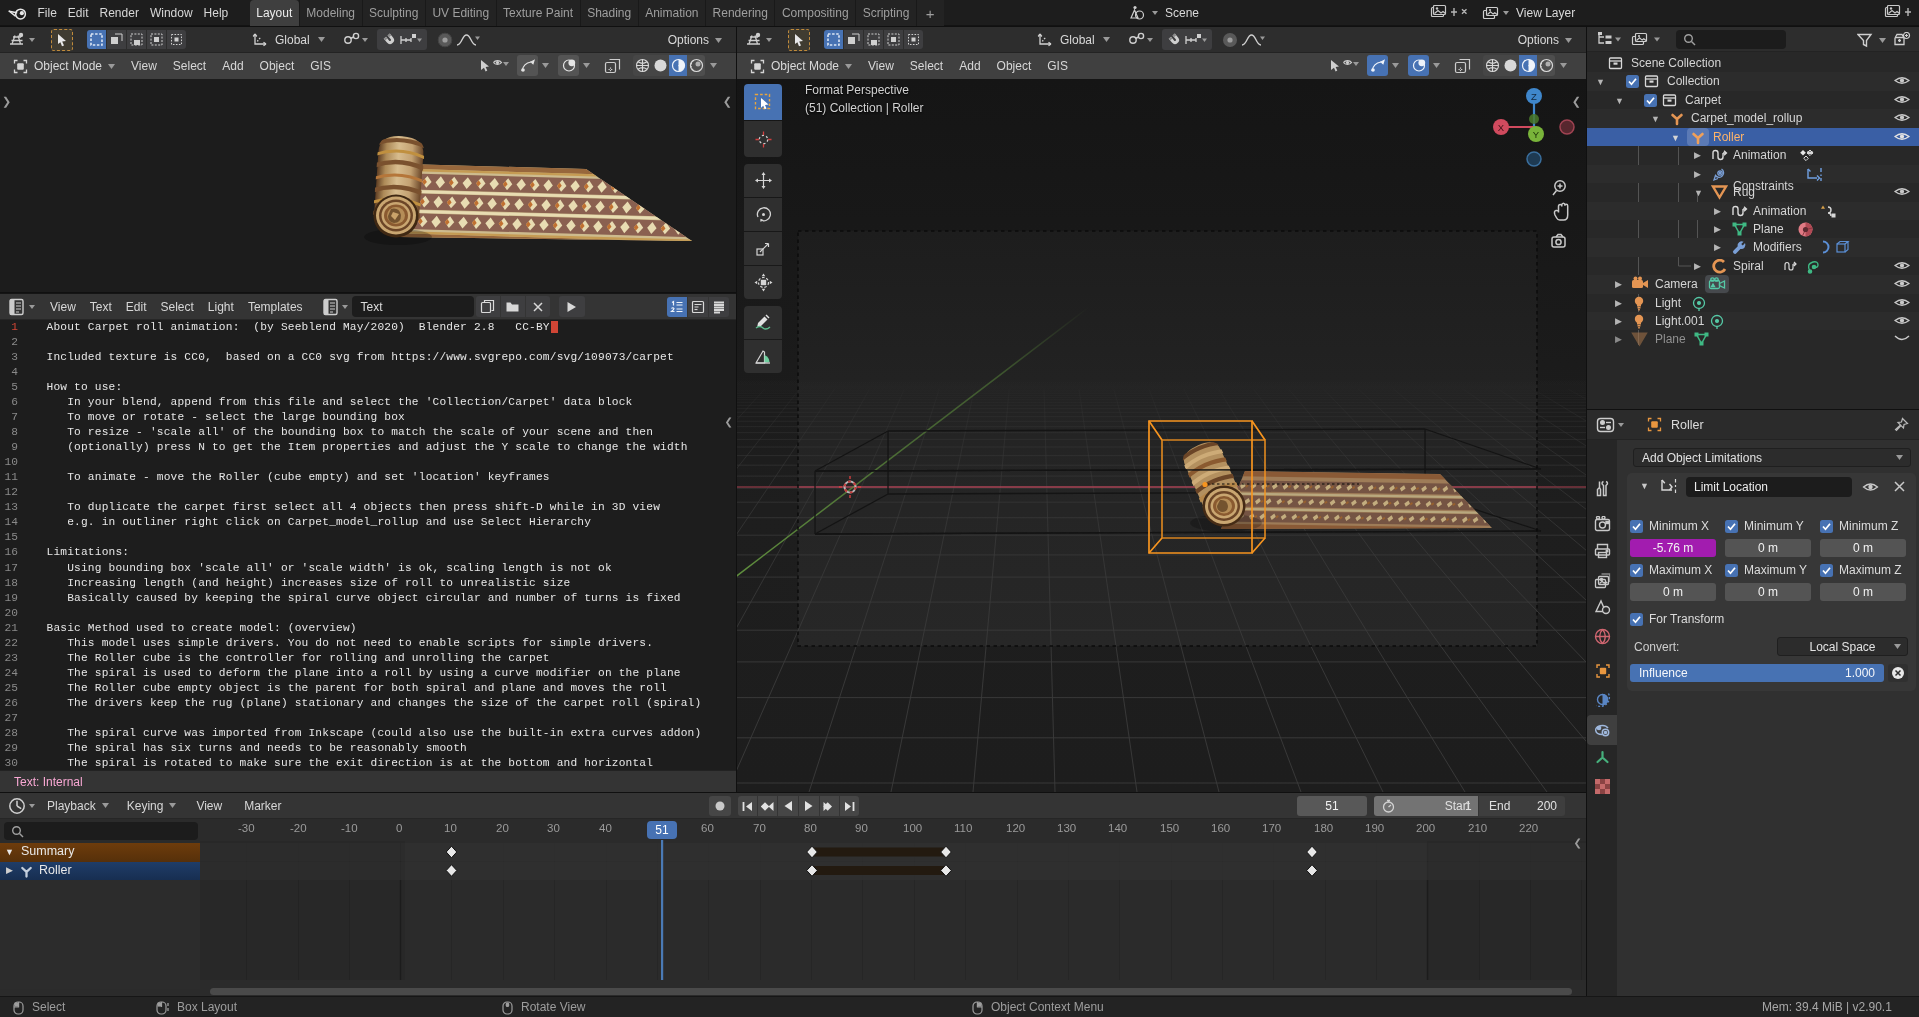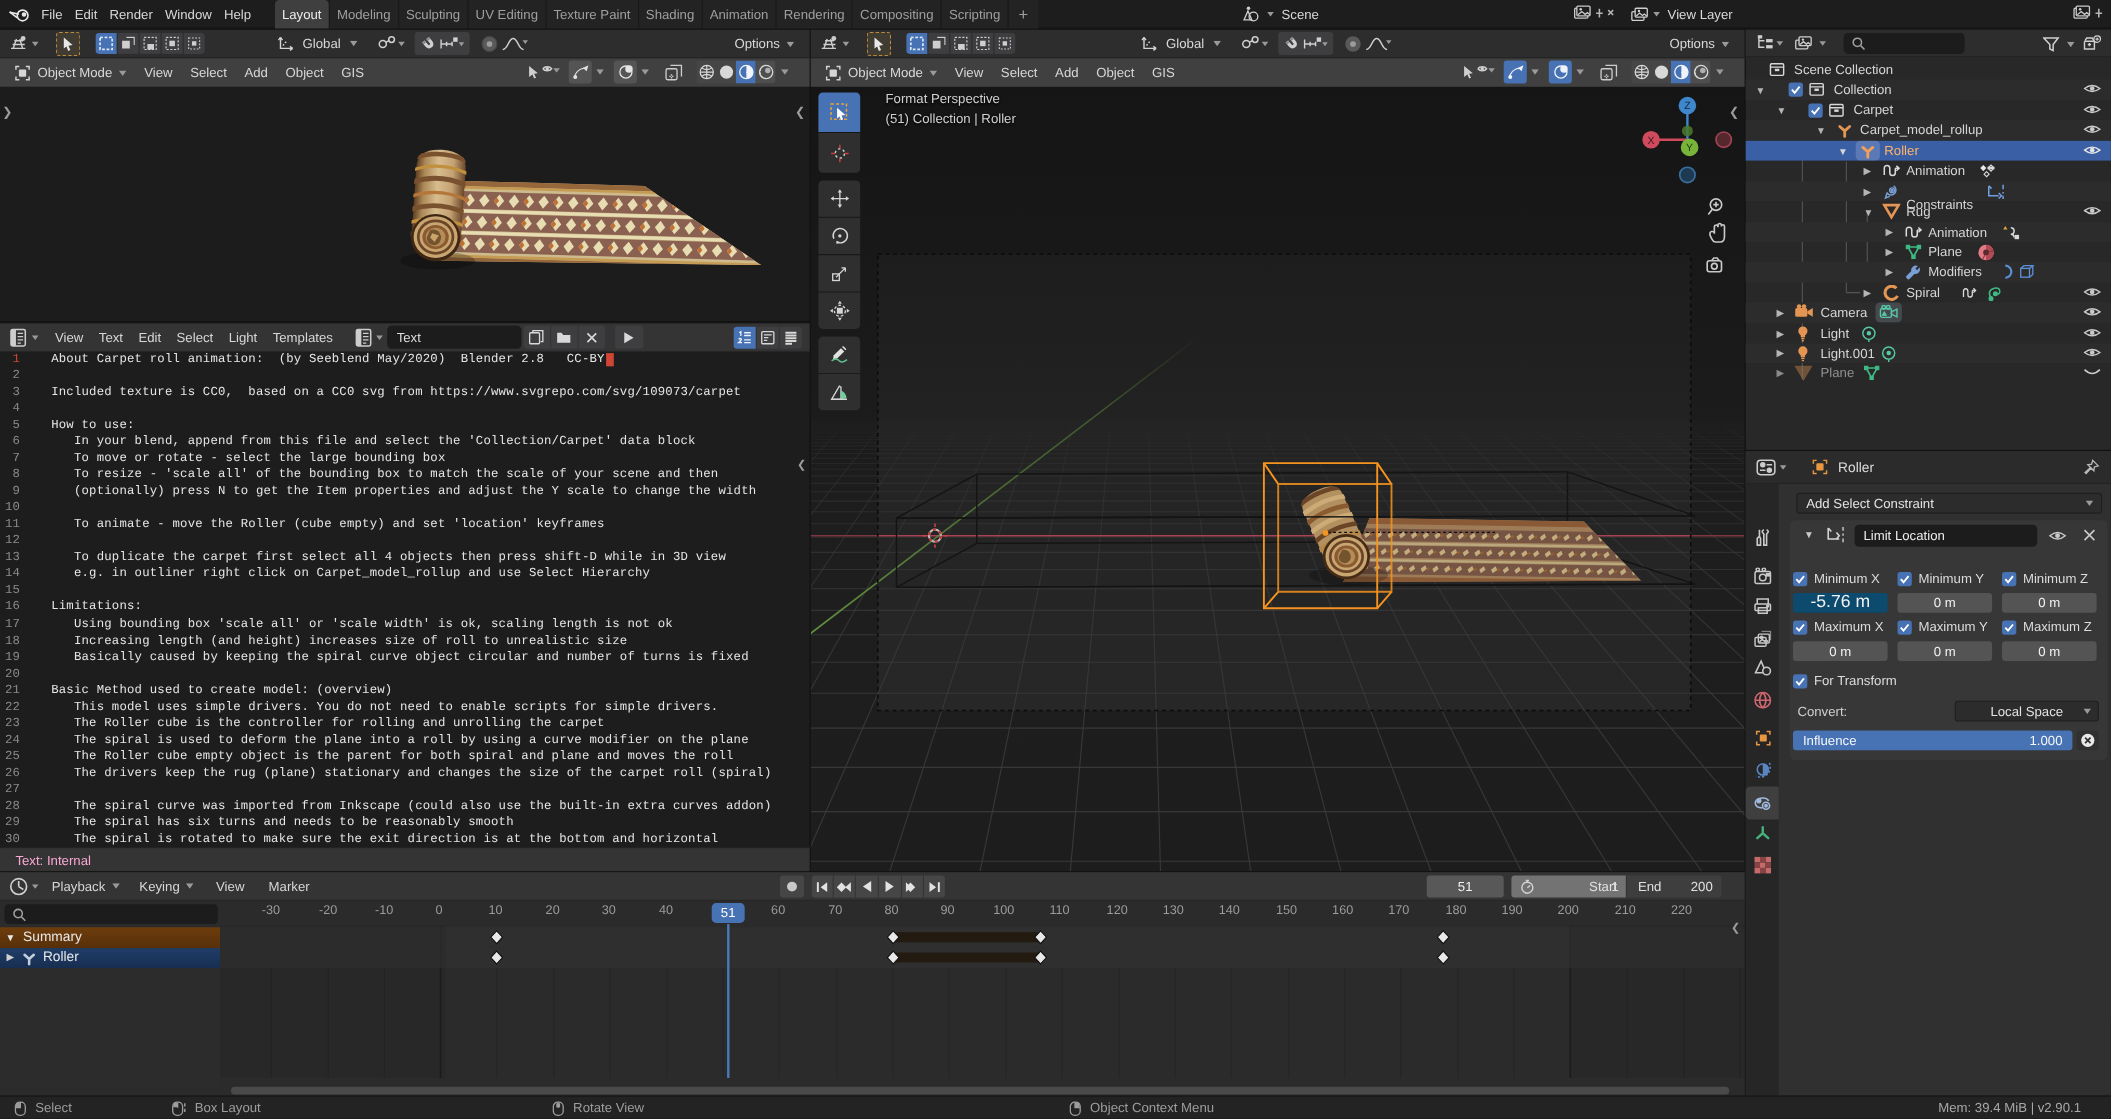--- a/index.html
+++ b/index.html
@@ -1741,21 +1741,21 @@
             <rect x="11" y="11" width="5" height="5" fill="#c46a6a"></rect>
             <rect x="6" y="1" width="5" height="5" fill="#8a4343"></rect>
             <rect x="1" y="6" width="5" height="5" fill="#8a4343"></rect>
             <rect x="11" y="6" width="5" height="5" fill="#8a4343"></rect>
             <rect x="6" y="11" width="5" height="5" fill="#8a4343"></rect>
           </g>
         </svg>
  </div>
 
  <div class="abs" style="left:46px;top:38px;width:278px;height:19px;background:#2c2c2c;border:1px solid #1f1f1f;border-radius:3px;display:flex;align-items:center">
-  <div style="padding-left:8px;font-size:12px;color:#e2e2e2">Add Select Constraint</div>
+  <div style="padding-left:8px;font-size:12px;color:#e2e2e2">Add Object Limitations</div>
   <svg class="chev" viewBox="0 0 7 5" style="position:absolute;right:7px">
           <path d="M0 0l3.5 5L7 0z" fill="#9a9a9a"></path>
         </svg>
  </div>
  <div class="abs" style="left:40px;top:63px;width:289px;height:218px;background:#373737;border-radius:5px">
   <span class="abs" style="left:13px;top:8px;color:#c9c9c9;font-size:9px">▼</span>
   <svg class="abs" style="left:33px;top:5px" width="18" height="16" viewBox="0 0 18 16">
           <g fill="none" stroke="#d8d8d8" stroke-width="1.4">
             <path d="M2 2 v10 h10"></path>
             <path d="M9.5 9 l2.5 3 -2.5 3" transform="translate(0,-3)"></path>
@@ -1788,21 +1788,21 @@
               <path d="M3 6.5l2.5 2.8 4.5-5.6" stroke="#fff" stroke-width="1.7" fill="none"></path>
             </svg>
           </div>
           <div class="abs" style="left:114px;top:-1px;font-size:12px">Minimum Y</div>
    <div class="abs" style="left:190px;top:0px;width:13px;height:13px;background:#4772b3;border-radius:2.5px">
             <svg width="13" height="13" viewBox="0 0 13 13">
               <path d="M3 6.5l2.5 2.8 4.5-5.6" stroke="#fff" stroke-width="1.7" fill="none"></path>
             </svg>
           </div>
           <div class="abs" style="left:209px;top:-1px;font-size:12px">Minimum Z</div>
-   <div class="abs" style="left:0px;top:19px;width:86px;height:18px;background:#0c4a6e;border-radius:3px;text-align:center;font-size:16px;line-height:18px;color:#f2f2f2">-5.76 m</div>
+   <div class="abs" style="left:0px;top:19px;width:86px;height:18px;background:#a21caf;border-radius:3px;text-align:center;font-size:12px;line-height:18px;color:#f2f2f2">-5.76 m</div>
    <div class="abs" style="left:95px;top:19px;width:86px;height:18px;background:#545454;border-radius:3px;text-align:center;font-size:12px;line-height:18px;color:#f2f2f2">0 m</div>
    <div class="abs" style="left:190px;top:19px;width:86px;height:18px;background:#545454;border-radius:3px;text-align:center;font-size:12px;line-height:18px;color:#f2f2f2">0 m</div>
    <div class="abs" style="left:0px;top:44px;width:13px;height:13px;background:#4772b3;border-radius:2.5px">
             <svg width="13" height="13" viewBox="0 0 13 13">
               <path d="M3 6.5l2.5 2.8 4.5-5.6" stroke="#fff" stroke-width="1.7" fill="none"></path>
             </svg>
           </div>
           <div class="abs" style="left:19px;top:43px;font-size:12px">Maximum X</div>
    <div class="abs" style="left:95px;top:44px;width:13px;height:13px;background:#4772b3;border-radius:2.5px">
             <svg width="13" height="13" viewBox="0 0 13 13">

